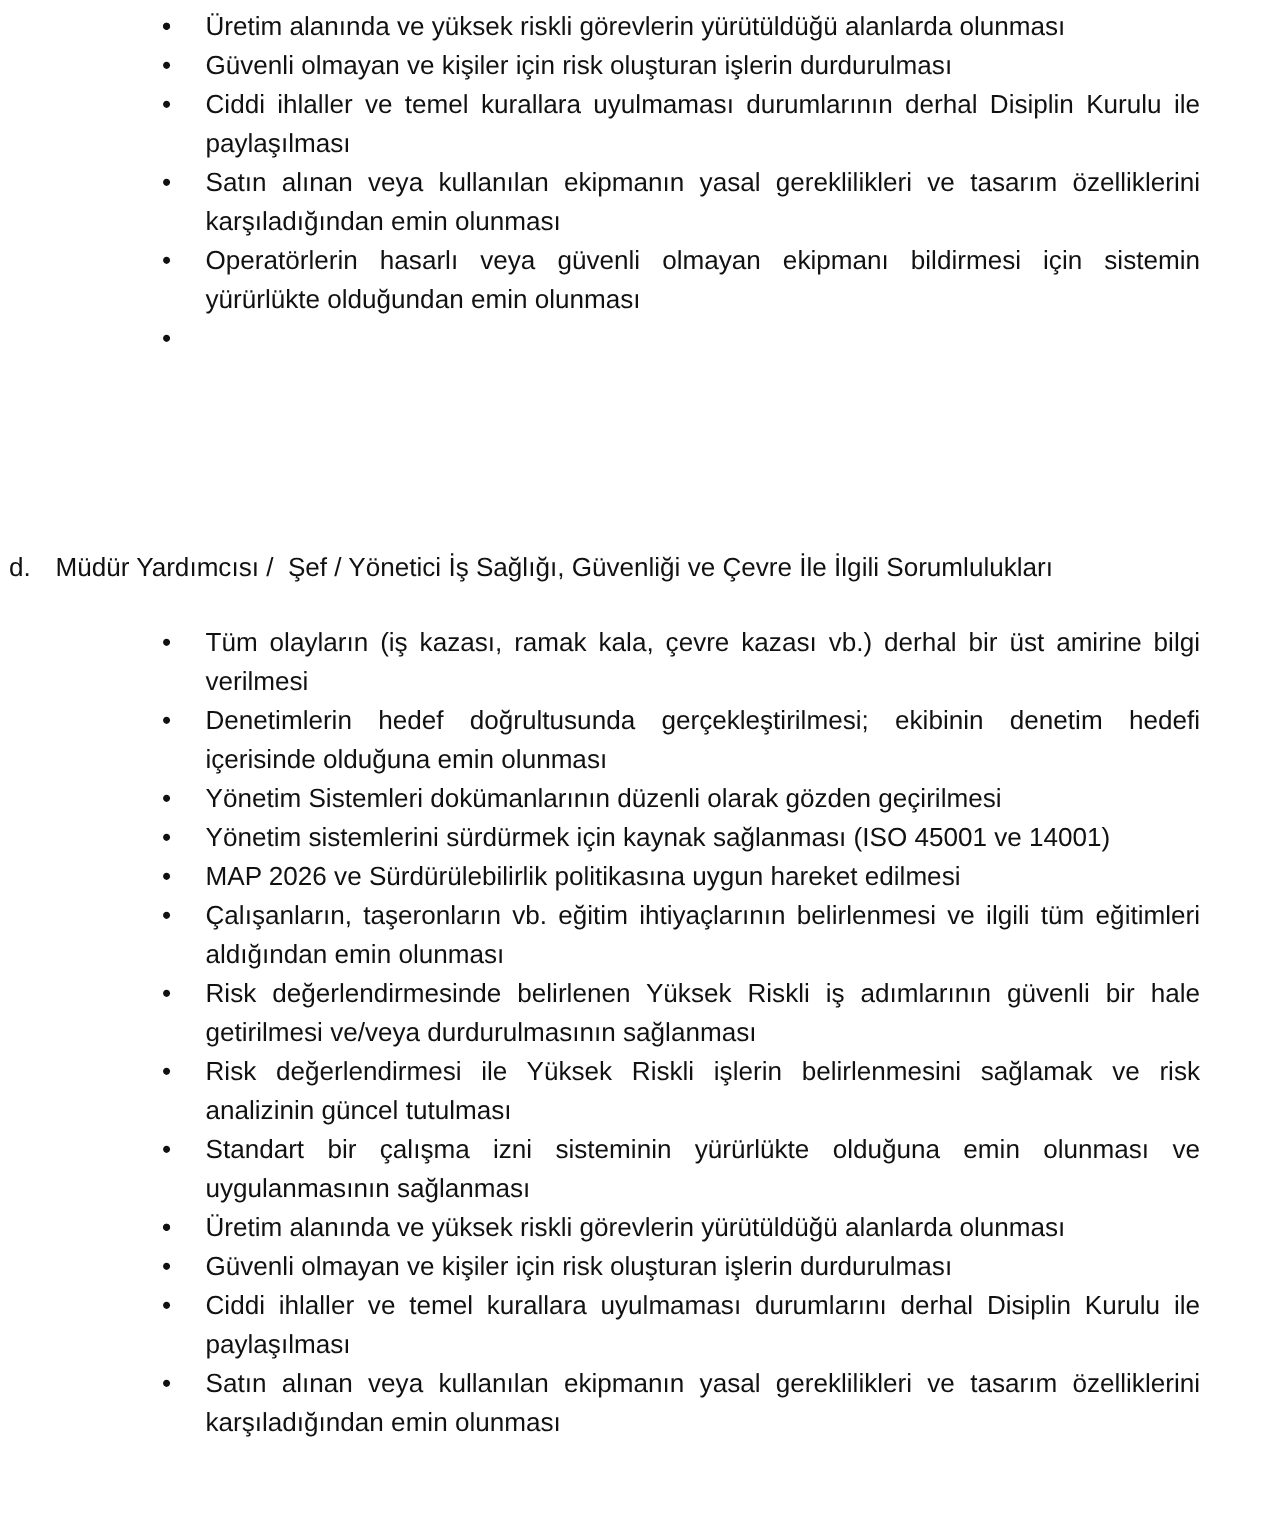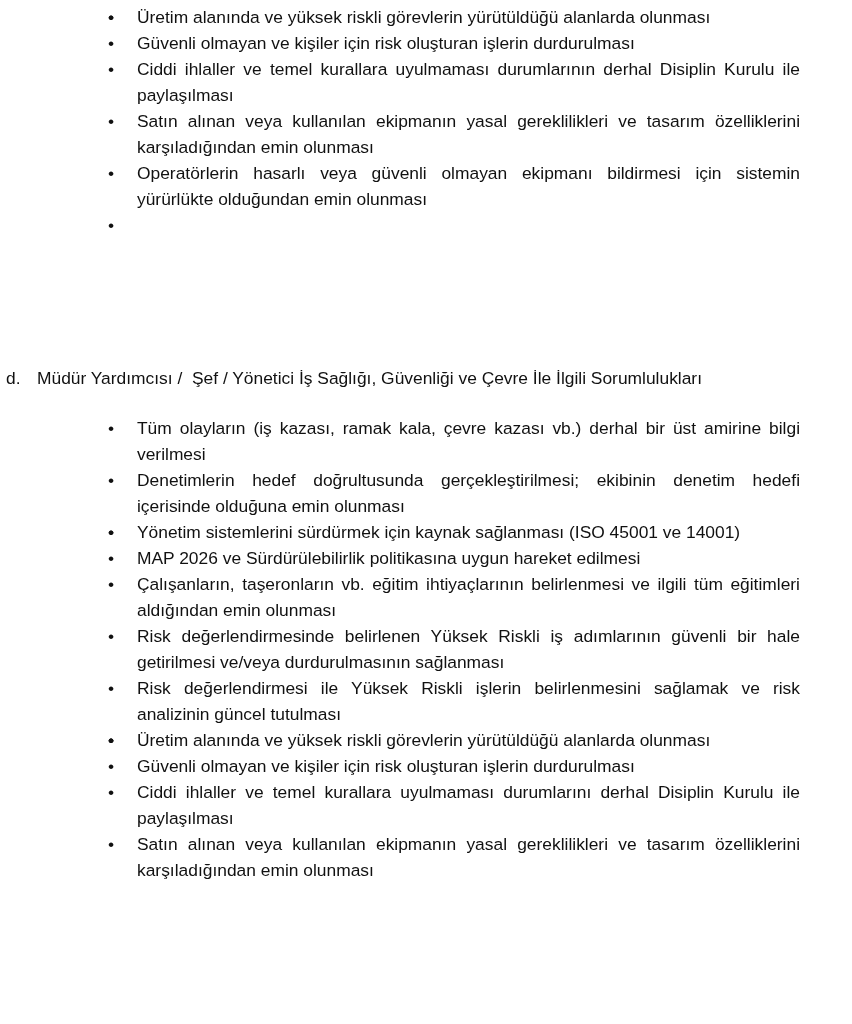--- a/index.html
+++ b/index.html
@@ -25,25 +25,25 @@
   <li class="item"><span class="bullet">•</span></li>
 </ul>
 
 <div class="heading">
   <span class="letter">d.</span><span style="white-space:pre;">Müdür Yardımcısı /  Şef / Yönetici İş Sağlığı, Güvenliği ve Çevre İle İlgili Sorumlulukları</span>
 </div>
 
 <ul class="list" style="top:415px;">
   <li class="item"><span class="bullet">•</span><span>Tüm olayların (iş kazası, ramak kala, çevre kazası vb.) derhal bir üst amirine bilgi verilmesi</span></li>
   <li class="item"><span class="bullet">•</span><span>Denetimlerin hedef doğrultusunda gerçekleştirilmesi; ekibinin denetim hedefi içerisinde olduğuna emin olunması</span></li>
-  <li class="item"><span class="bullet">•</span></li>
+  <li class="item"><span class="bullet">•</span><span>Yönetim Sistemleri dokümanlarının düzenli olarak gözden geçirilmesi</span></li>
   <li class="item"><span class="bullet">•</span><span>Yönetim sistemlerini sürdürmek için kaynak sağlanması (ISO 45001 ve 14001)</span></li>
   <li class="item"><span class="bullet">•</span><span>MAP 2026 ve Sürdürülebilirlik politikasına uygun hareket edilmesi</span></li>
   <li class="item"><span class="bullet">•</span><span>Çalışanların, taşeronların vb. eğitim ihtiyaçlarının belirlenmesi ve ilgili tüm eğitimleri aldığından emin olunması</span></li>
   <li class="item"><span class="bullet">•</span><span>Risk değerlendirmesinde belirlenen Yüksek Riskli iş adımlarının güvenli bir hale getirilmesi ve/veya durdurulmasının sağlanması</span></li>
   <li class="item"><span class="bullet">•</span><span>Risk değerlendirmesi ile Yüksek Riskli işlerin belirlenmesini sağlamak ve risk analizinin güncel tutulması</span></li>
-  <li class="item"><span class="bullet">•</span></li>
+  <li class="item"><span class="bullet">•</span><span>Standart bir çalışma izni sisteminin yürürlükte olduğuna emin olunması ve uygulanmasının sağlanması</span></li>
   <li class="item"><span class="bullet">•</span></li>
   <li class="item"><span class="bullet">•</span><span>Üretim alanında ve yüksek riskli görevlerin yürütüldüğü alanlarda olunması</span></li>
   <li class="item"><span class="bullet">•</span><span>Güvenli olmayan ve kişiler için risk oluşturan işlerin durdurulması</span></li>
   <li class="item"><span class="bullet">•</span><span>Ciddi ihlaller ve temel kurallara uyulmaması durumlarını derhal Disiplin Kurulu ile paylaşılması</span></li>
   <li class="item"><span class="bullet">•</span><span>Satın alınan veya kullanılan ekipmanın yasal gereklilikleri ve tasarım özelliklerini karşıladığından emin olunması</span></li>
 </ul>
 
 </body></html>

